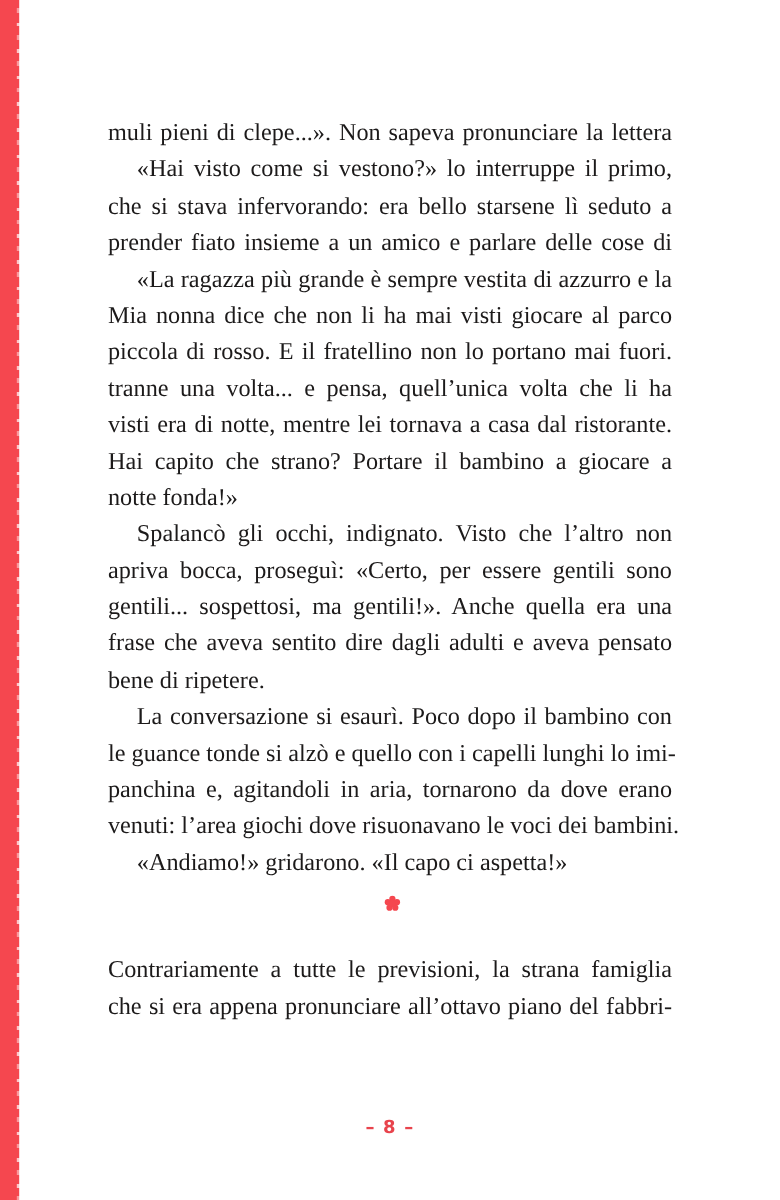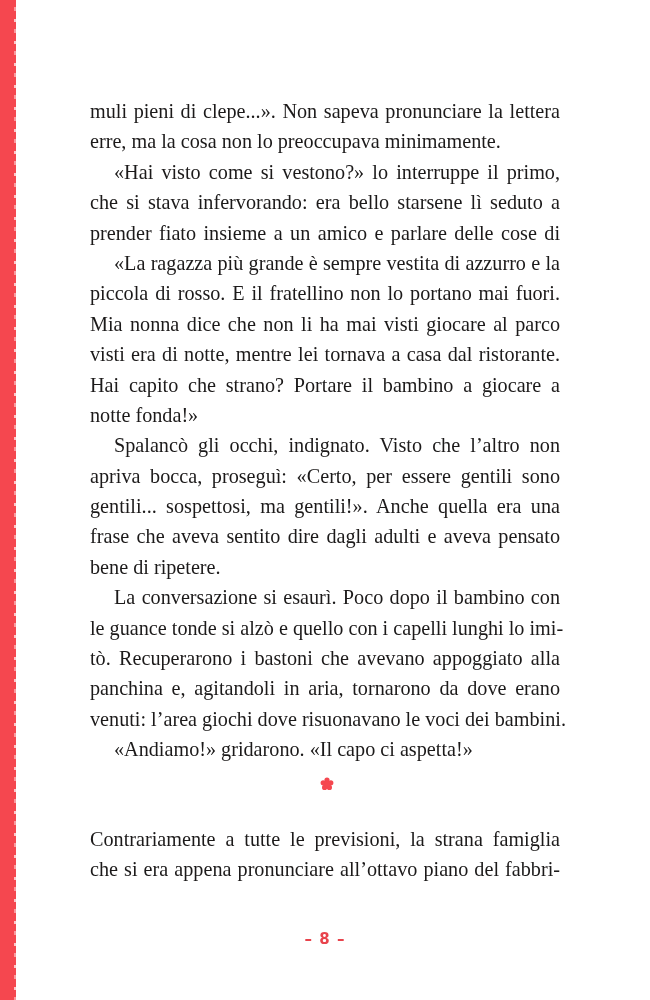--- a/index.html
+++ b/index.html
@@ -83,38 +83,37 @@
     }
   </style>
 </head>
 <body>
 
 <div class="edge-strip"></div>
 
 <div class="page-text">
   <div>
     <div class="line">muli pieni di clepe...». Non sapeva pronunciare la lettera</div>
-    <div class="line last">erre, ma la cosa non lo preoccupava minimamente.</div>
     <div class="line indent">«Hai visto come si vestono?» lo interruppe il primo,</div>
     <div class="line">che si stava infervorando: era bello starsene lì seduto a</div>
     <div class="line">prender fiato insieme a un amico e parlare delle cose di</div>
     <div class="line indent">«La ragazza più grande è sempre vestita di azzurro e la</div>
+    <div class="line">Mia nonna dice che non li ha mai visti giocare al parco</div>
     <div class="line">piccola di rosso. E il fratellino non lo portano mai fuori.</div>
-    <div class="line">Mia nonna dice che non li ha mai visti giocare al parco</div>
+    <div class="line">tranne una volta... e pensa, quell’unica volta che li ha</div>
     <div class="line">visti era di notte, mentre lei tornava a casa dal ristorante.</div>
     <div class="line">Hai capito che strano? Portare il bambino a giocare a</div>
     <div class="line last">notte fonda!»</div>
     <div class="line indent">Spalancò gli occhi, indignato. Visto che l’altro non</div>
     <div class="line">apriva bocca, proseguì: «Certo, per essere gentili sono</div>
     <div class="line">gentili... sospettosi, ma gentili!». Anche quella era una</div>
     <div class="line">frase che aveva sentito dire dagli adulti e aveva pensato</div>
     <div class="line last">bene di ripetere.</div>
     <div class="line indent">La conversazione si esaurì. Poco dopo il bambino con</div>
     <div class="line">le guance tonde si alzò e quello con i capelli lunghi lo imi-</div>
-    <div class="line">tò. Recuperarono i bastoni che avevano appoggiato alla</div>
     <div class="line">panchina e, agitandoli in aria, tornarono da dove erano</div>
     <div class="line">venuti: l’area giochi dove risuonavano le voci dei bambini.</div>
     <div class="line indent last">«Andiamo!» gridarono. «Il capo ci aspetta!»</div>
   </div>
 
   <div class="section-break">
     <span class="flower">
       <svg width="14" height="14" viewBox="0 0 14 14">
         <g fill="#f5474f">
           <circle cx="7" cy="3" r="2.6"></circle>

